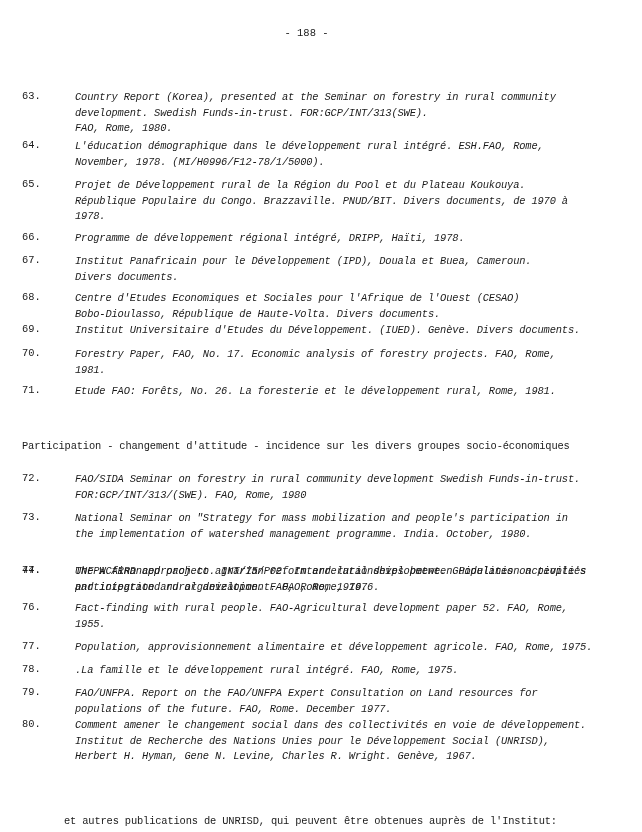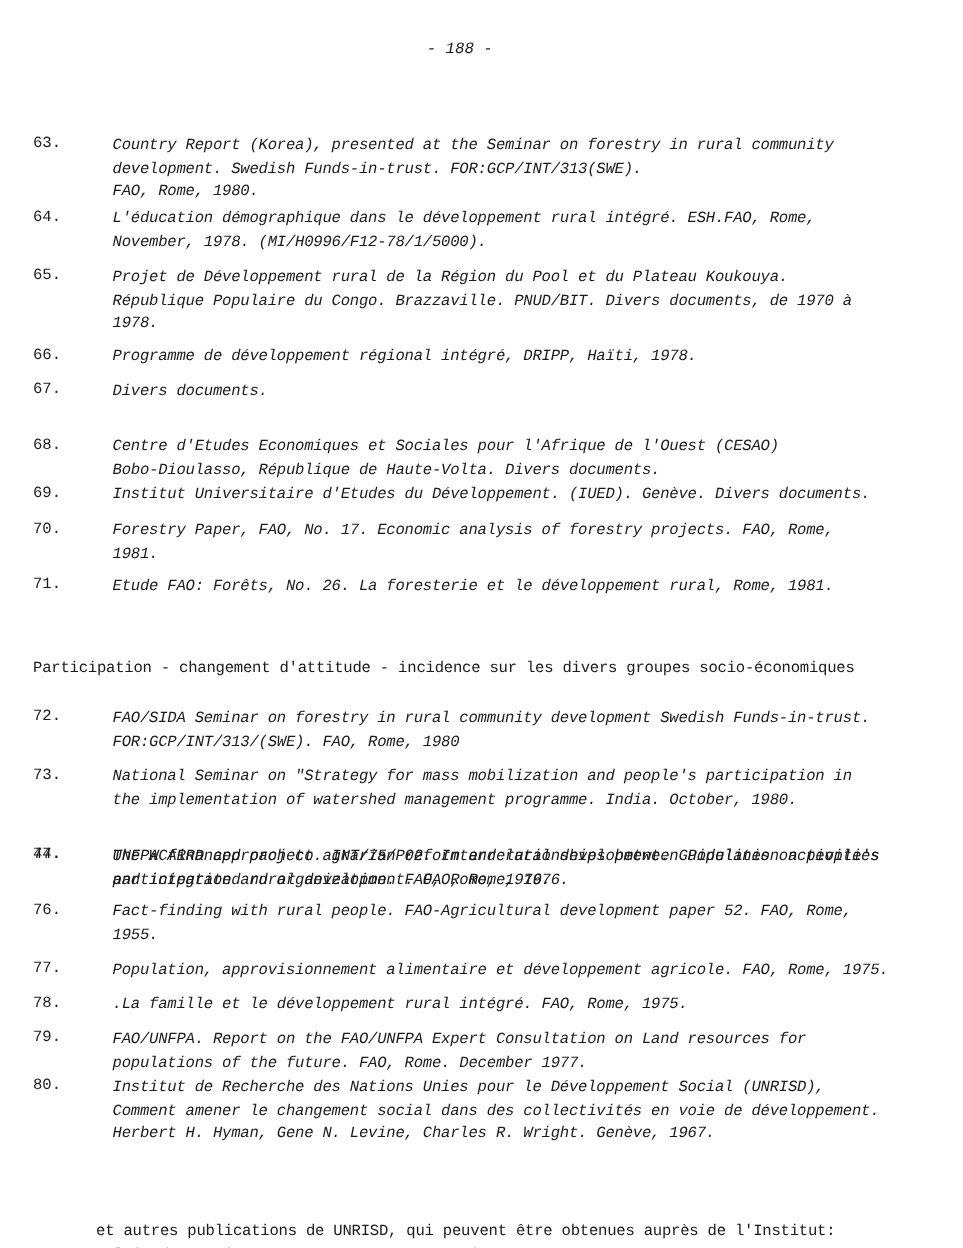--- a/index.html
+++ b/index.html
@@ -1,18 +1,18 @@
 <!DOCTYPE html>
 <html><head>
 <meta charset="utf-8">
 <style>
   html, body { margin: 0; padding: 0; background: #ffffff; }
   body { width: 642px; height: 832px; position: relative; overflow: hidden;
          font-family: "Liberation Mono", "DejaVu Sans Mono", monospace; color: #1a1a1a; font-size: 10.4px; }
-  .page-num { position: absolute; top: 27px; left: 0; width: 613px; text-align: center; font-size: 10.5px; font-style: italic; }
+  .page-num { position: absolute; top: 27px; left: 0; width: 613px; text-align: center; font-size: 10.5px; }
   .entry { position: absolute; left: 0; width: 642px; }
   .entry .num { position: absolute; left: 22px; top: 0; }
   .entry .text { position: absolute; left: 75px; top: 0; width: 530px; font-style: italic; }
   .entry .line { display: block; height: 15.5px; line-height: 15.5px; white-space: nowrap; letter-spacing: -0.15px; }
   .section-heading { position: absolute; left: 22px; top: 439px; white-space: nowrap; 
                      line-height: 15px; letter-spacing: -0.15px; }
   .extra { position: absolute; left: 64px; margin-top: 48px; }
 </style>
 </head>
 <body>
@@ -46,20 +46,21 @@
       </div>
       <div class="entry" style="top: 231px;">
         <span class="num">66.</span>
         <div class="text">
           <span class="line">Programme de développement régional intégré, DRIPP, Haïti, 1978.</span>
         </div>
       </div>
       <div class="entry" style="top: 254px;">
         <span class="num">67.</span>
         <div class="text">
+          <span class="line">Institut Panafricain pour le Développement (IPD), Douala et Buea, Cameroun.</span>
           <span class="line">Divers documents.</span>
         </div>
       </div>
       <div class="entry" style="top: 291px;">
         <span class="num">68.</span>
         <div class="text">
           <span class="line">Centre d'Etudes Economiques et Sociales pour l'Afrique de l'Ouest (CESAO)</span>
           <span class="line">Bobo-Dioulasso, République de Haute-Volta. Divers documents.</span>
         </div>
       </div>
@@ -137,22 +138,22 @@
       <div class="entry" style="top: 686px;">
         <span class="num">79.</span>
         <div class="text">
           <span class="line">FAO/UNFPA.  Report on the FAO/UNFPA Expert Consultation on Land resources for</span>
           <span class="line">populations of the future.  FAO, Rome.  December 1977.</span>
         </div>
       </div>
       <div class="entry" style="top: 718px;">
         <span class="num">80.</span>
         <div class="text">
+          <span class="line">Comment amener le changement social dans des collectivités en voie de développement.</span>
           <span class="line">Institut de Recherche des Nations Unies pour le Développement Social (UNRISD),</span>
-          <span class="line">Comment amener le changement social dans des collectivités en voie de développement.</span>
           <span class="line">Herbert H. Hyman, Gene N. Levine, Charles R. Wright.  Genève, 1967.</span>
         </div>
       </div>
     </div>
 
   <div class="extra" id="extra" style="top:766px;">
     <span class="line" style="display:block;height:15.5px;line-height:15.5px;white-space:nowrap;letter-spacing:-0.15px;">et autres publications de UNRISD, qui peuvent être obtenues auprès de l'Institut:</span>
     <span class="line" style="display:block;height:15.5px;line-height:15.5px;white-space:nowrap;letter-spacing:-0.15px;font-family:Liberation Mono, monospace;">Palais des Nations.  CH-1211-Genève-10, Suisse.</span>
   </div>
 </div>

